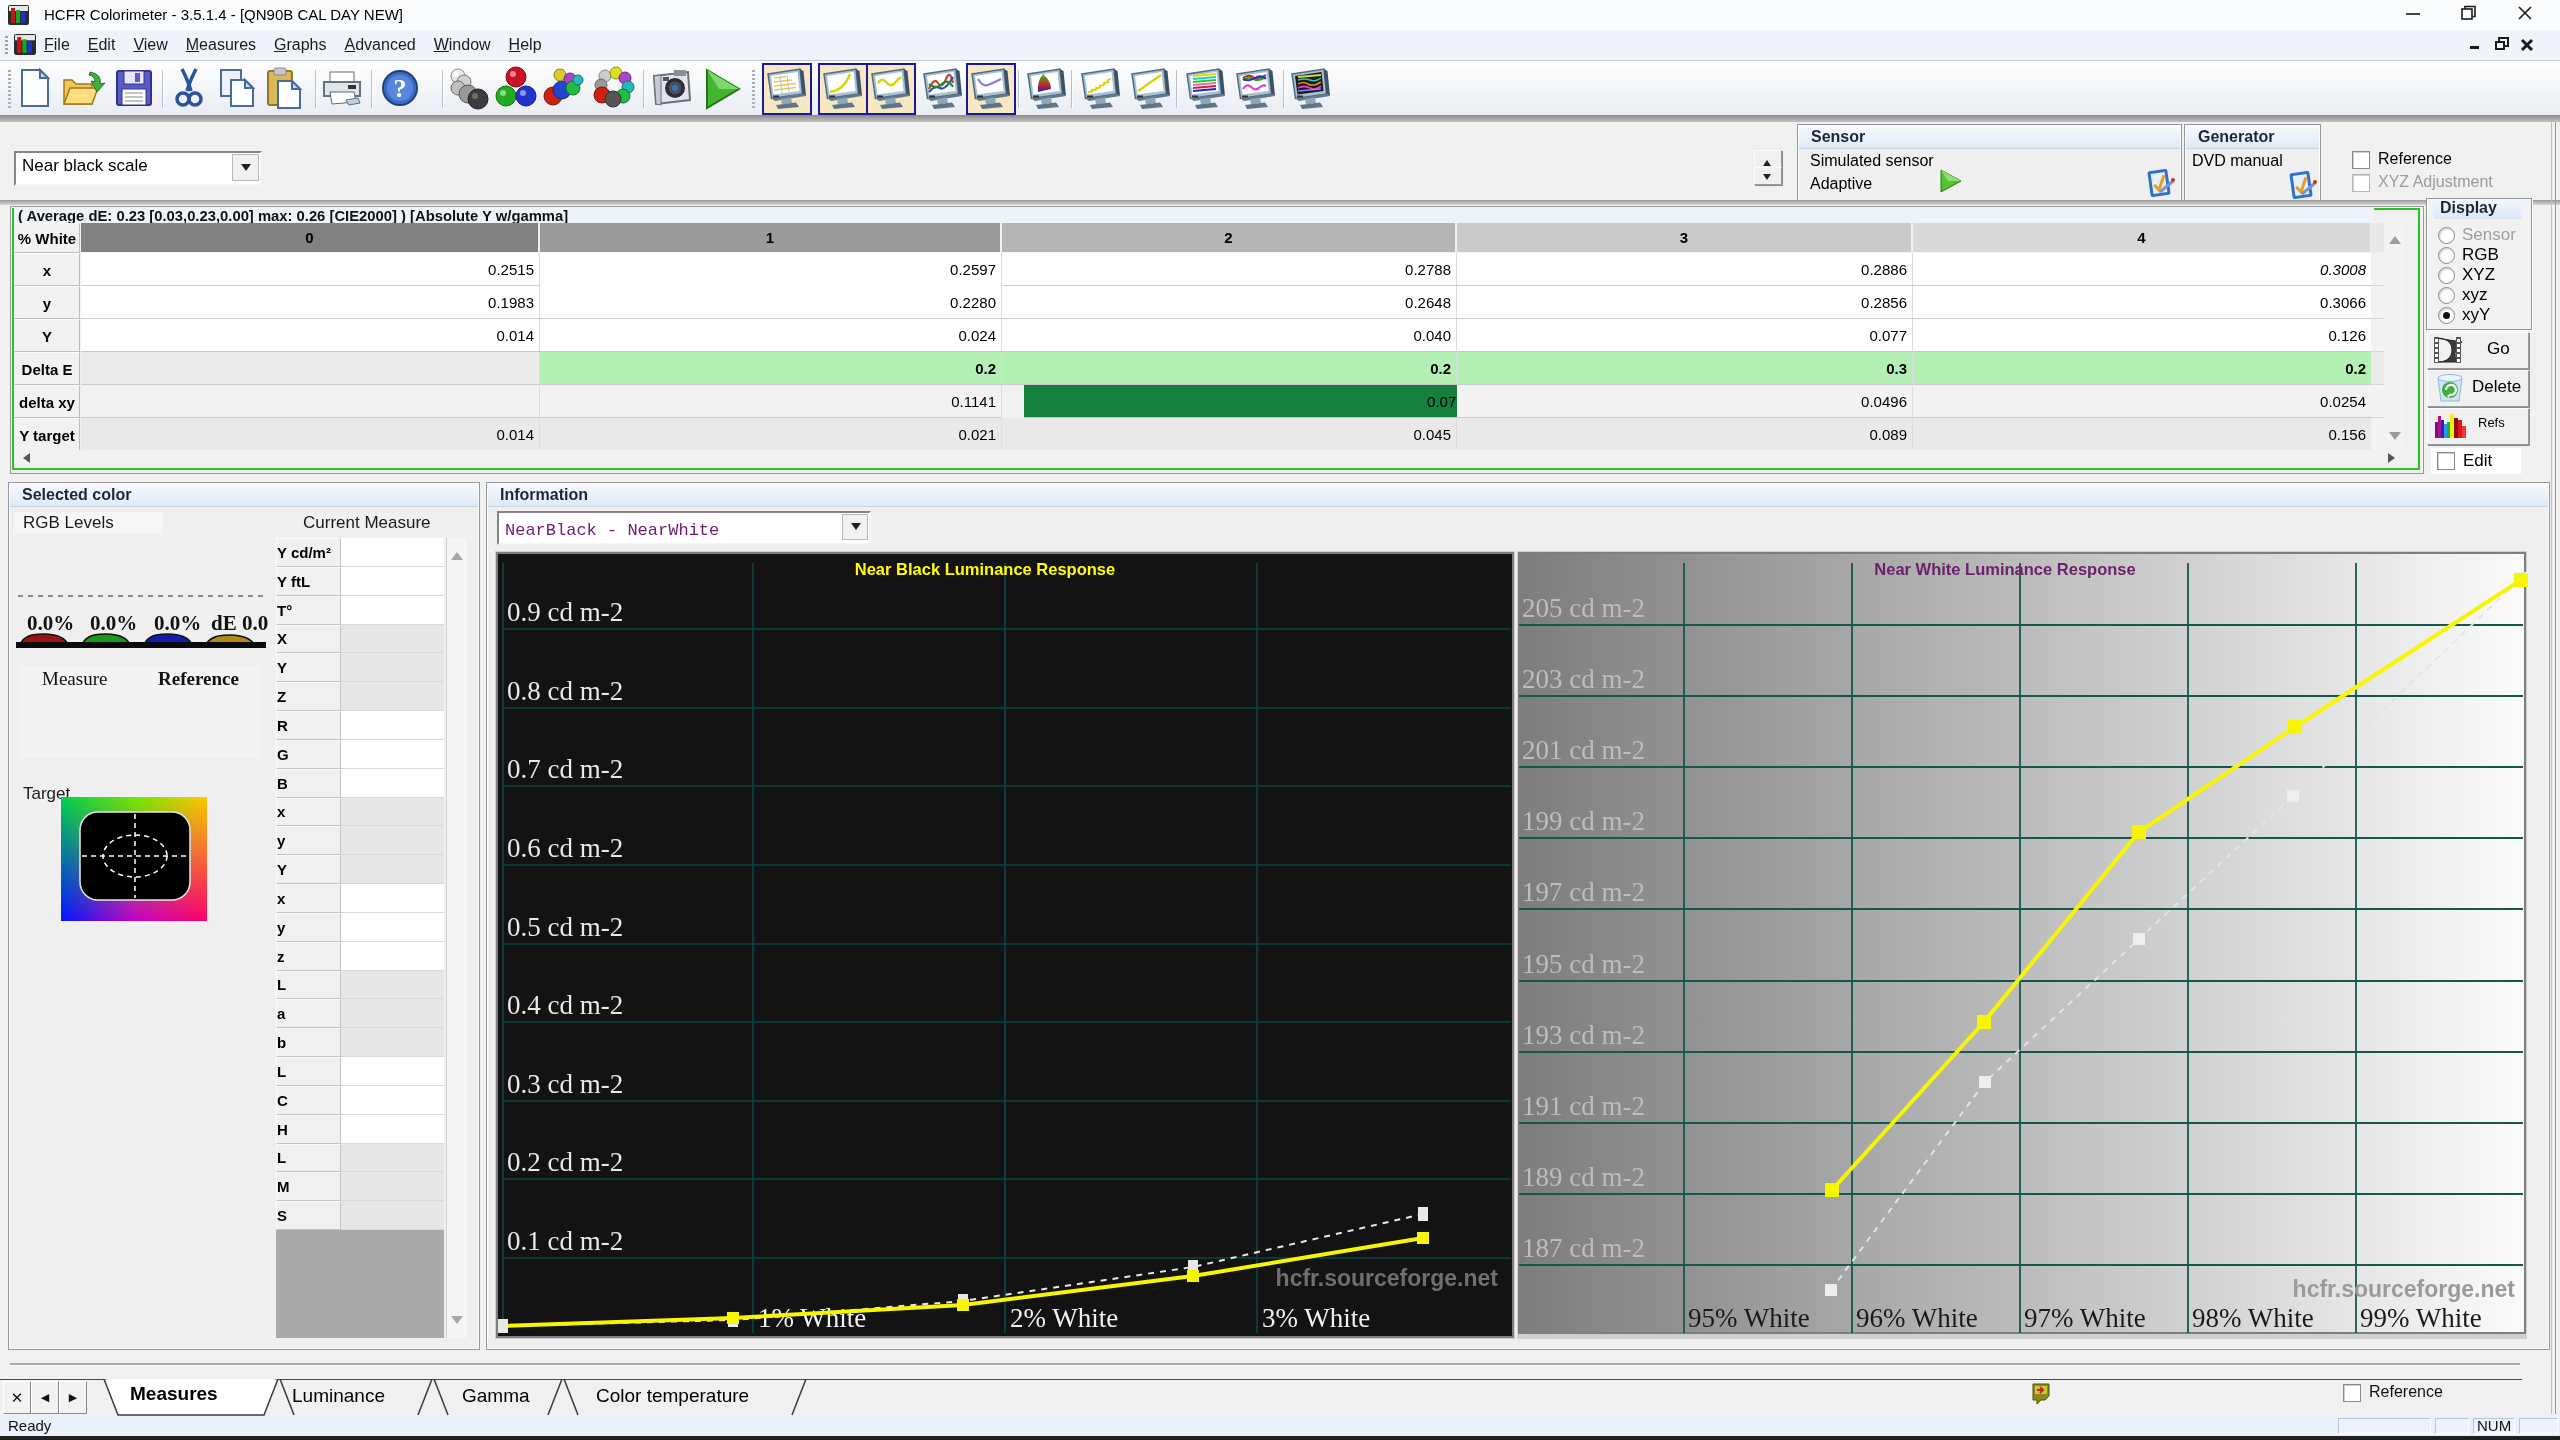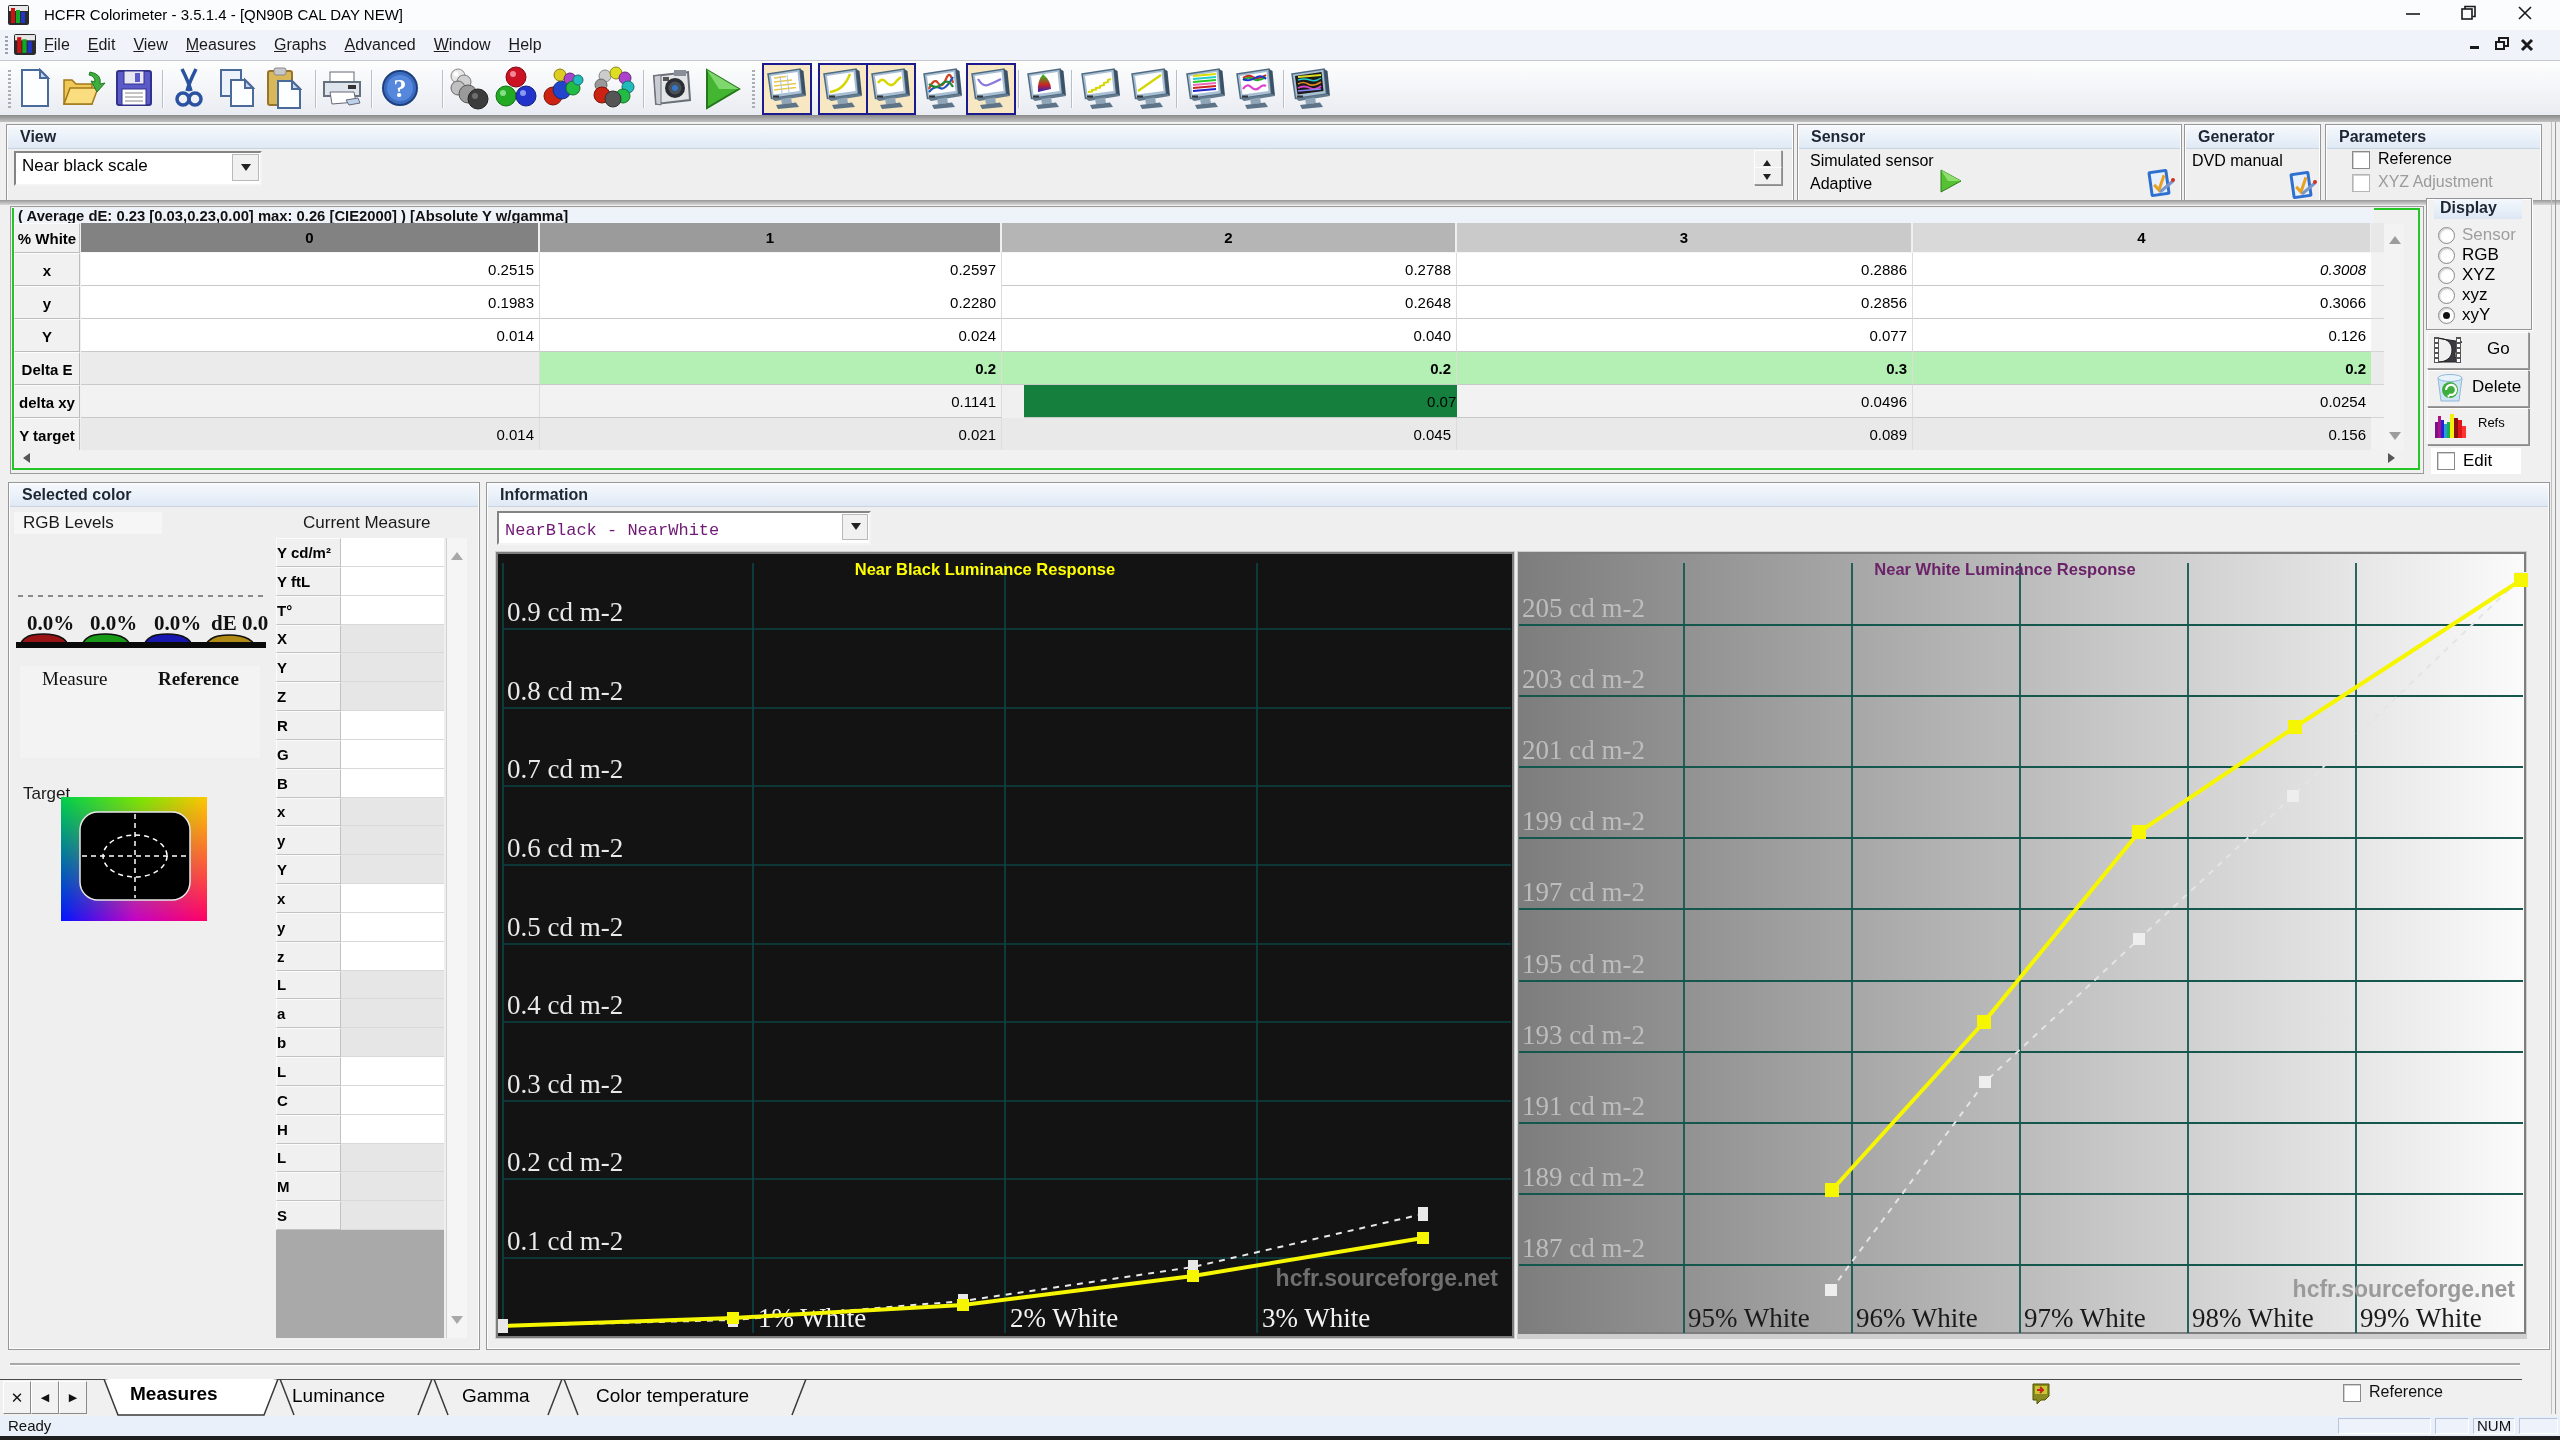--- a/index.html
+++ b/index.html
@@ -310,23 +310,20 @@
         <path d="M8 13 Q14 11 20 13 T31 11" stroke="#22cccc" stroke-width="1.5" fill="none"></path>
         <path d="M8 17 Q13 14 18 17 T31 15" stroke="#dd8822" stroke-width="1.5" fill="none"></path>
         <path d="M8 21 Q14 18 20 21 T31 19" stroke="#dd44cc" stroke-width="1.8" fill="none"></path>
         <path d="M8 24 L31 22" stroke="#8888ff" stroke-width="1.5" fill="none"></path>
 <path d="M15 32 L25 30.5 L26 36 L16 37.5 Z" fill="#8fa5b8"></path>
 <path d="M10 38 L30 35.5 L33 40 L12 42 Z" fill="#5d7488"></path>
 <rect x="7" y="28.5" width="6" height="2" fill="#333"></rect>
 </svg>
 </div>
 
-<div class="panel" style="left:6px;top:124px;width:1786px;height:76px;">
- <div class="ptitle">View</div>
-</div>
 <div class="abs sunken" style="left:14px;top:151px;width:244px;height:31px;">
  <div class="abs" style="left:6px;top:3px;font-size:17px;color:#000;">Near black scale</div>
  <div class="abs" style="right:1px;top:1px;width:25px;height:25px;background:#f1f1f1;border:1px solid #b9b9b9;"></div>
  <div class="abs" style="right:9px;top:11px;width:0;height:0;border:5px solid transparent;border-top:7px solid #222;"></div>
 </div>
 <div class="btn3d" style="left:1754px;top:150px;width:26px;height:16px;">
       <div class="abs" style="left:8px;top:5px;width:0;height:0;border:4px solid transparent;border-bottom:6px solid #222;"></div>
     </div>
 <div class="btn3d" style="left:1754px;top:167px;width:26px;height:16px;">
       <div class="abs" style="left:8px;top:6px;width:0;height:0;border:4px solid transparent;border-top:6px solid #222;"></div>
@@ -354,23 +351,20 @@
  <div class="abs" style="left:7px;top:27px;font-size:16px;">DVD manual</div>
 </div>
 <svg class="abs" style="left:2288px;top:170px;" width="30" height="32" viewBox="0 0 30 32">
  <rect x="3" y="2" width="20" height="26" rx="2" fill="#2f6fd0" transform="rotate(-8 13 15)"></rect>
  <rect x="6" y="5" width="14" height="20" fill="#e8f0fb" transform="rotate(-8 13 15)"></rect>
  <path d="M8 16 L12 22 L19 8" stroke="#e8a020" stroke-width="3" fill="none" transform="rotate(-8 13 15)"></path>
  <path d="M14 24 L27 13" stroke="#7a96c8" stroke-width="3"></path>
  <circle cx="27" cy="12" r="2" fill="#d03020"></circle>
 </svg>
 
-<div class="panel" style="left:2325px;top:124px;width:215px;height:76px;">
- <div class="ptitle">Parameters</div>
-</div>
 <div class="chk" style="left:2352px;top:151px;"></div>
 <div class="abs" style="left:2378px;top:150px;font-size:16px;">Reference</div>
 <div class="chk" style="left:2352px;top:174px;border-color:#b5b5b5;"></div>
 <div class="abs" style="left:2378px;top:173px;font-size:16px;color:#9b9b9b;">XYZ Adjustment</div>
 
 <div class="abs" style="left:0;top:200px;width:2560px;height:5px;background:linear-gradient(#989898,#d8d8d8);"></div>
 
 <div class="abs" style="left:10px;top:206px;width:2412px;height:266px;background:#f0f0f0;border:1px solid #9a9a9a;"></div>
 <div class="abs" style="left:12px;top:208px;width:2408px;height:262px;border:2px solid #25c525;box-sizing:border-box;"></div>
 <div class="abs" style="left:14px;top:208px;width:2360px;height:15px;background:#eef2f9;"></div>

